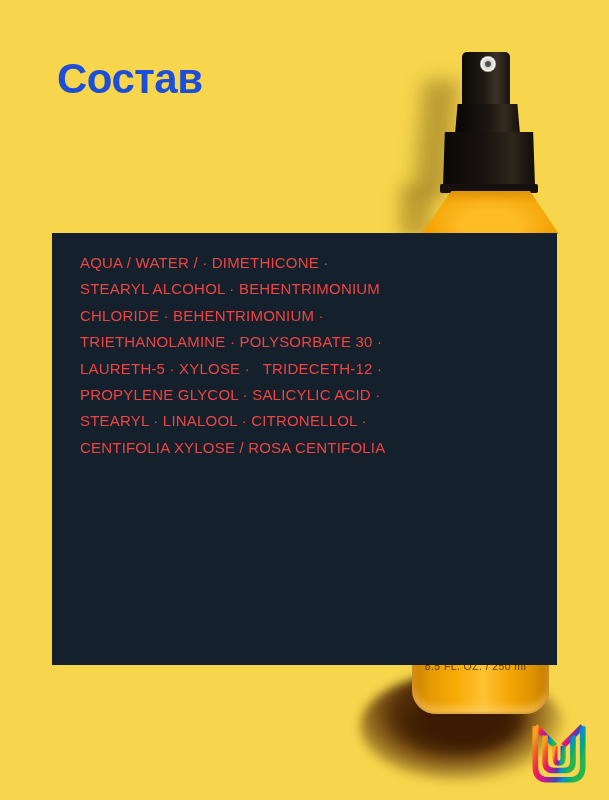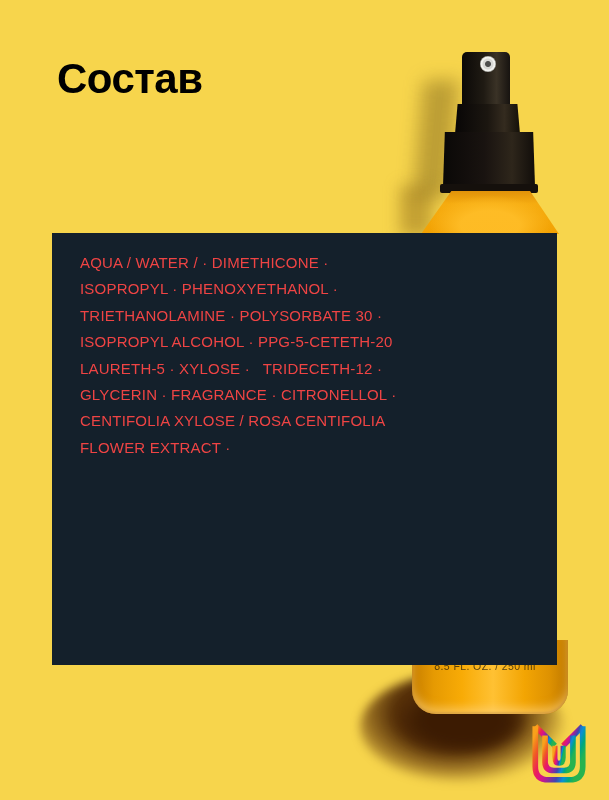--- a/index.html
+++ b/index.html
@@ -13,21 +13,21 @@
     background: #F7D54C;
     overflow: hidden;
   }
 
   
   .title {
     position: absolute;
     left: 57px;
     top: 58px;
     z-index: 2;
-    color: #000000;
+    color: #1d4ed8;
     font-size: 42px;
     font-weight: 800;
     line-height: 41px;
     letter-spacing: -0.5px;
   }
 
   
   .bottle-part { position: absolute; }
 
   .shadow-cap-left {
@@ -77,21 +77,21 @@
   .shoulder {
     left: 421px; top: 191px; width: 138px; height: 43px;
     background:
       radial-gradient(ellipse at 50% 80%, rgba(255, 190, 40, 0.9) 0 30%, rgba(255,190,40,0) 62%),
       linear-gradient(180deg, #e1920a 0%, #f6ac10 30%, #f2a102 100%);
     clip-path: polygon(22% 0, 79% 0, 100% 100%, 0 100%);
     z-index: 1;
   }
 
   .bottle-bottom {
-    left: 412px; top: 640px; width: 156px; height: 74px;
+    left: 412px; top: 640px; width: 137px; height: 74px;
     background: linear-gradient(90deg, #c77e00 0%, #e69a02 14%, #f8ab06 32%, #ffc133 52%, #f3a503 72%, #de9201 88%, #bf7900 100%);
     border-radius: 0 0 24px 24px;
     box-shadow: inset 0 -7px 9px rgba(255, 214, 130, 0.55), inset 0 -2px 2px rgba(122, 62, 0, 0.45);
     z-index: 1;
   }
   .bottle-label {
     position: absolute;
     left: 0; right: 10px; top: 20px;
     text-align: center;
     font-size: 10.5px;
@@ -162,27 +162,27 @@
       <div class="bottle-label">8.5 FL. OZ. / 250 ml</div>
     </div>
   </div>
 
   <h1 class="title">
     <div>Состав</div>
   </h1>
 
   <section class="panel">
     <div class="ing-line">AQUA / WATER / · DIMETHICONE ·</div>
-    <div class="ing-line">ISOPROPYL · PHENOXYETHANOL ·</div>
+    <div class="ing-line">STEARYL ALCOHOL · BEHENTRIMONIUM</div>
+    <div class="ing-line">CHLORIDE · BEHENTRIMONIUM ·</div>
     <div class="ing-line">TRIETHANOLAMINE · POLYSORBATE 30 ·</div>
-    <div class="ing-line">ISOPROPYL ALCOHOL · PPG-5-CETETH-20</div>
     <div class="ing-line">LAURETH-5 · XYLOSE ·   TRIDECETH-12 ·</div>
-    <div class="ing-line">GLYCERIN · FRAGRANCE · CITRONELLOL ·</div>
+    <div class="ing-line">PROPYLENE GLYCOL · SALICYLIC ACID ·</div>
+    <div class="ing-line">STEARYL · LINALOOL · CITRONELLOL ·</div>
     <div class="ing-line">CENTIFOLIA XYLOSE / ROSA CENTIFOLIA</div>
-    <div class="ing-line">FLOWER EXTRACT ·</div>
   </section>
 
   <svg class="logo" viewBox="0 0 64 64" aria-hidden="true">
     <defs>
       <linearGradient id="lg" x1="0" y1="0.15" x2="1" y2="0.6">
         <stop offset="0" stop-color="#F9A11B"></stop>
         <stop offset="0.14" stop-color="#F05A24"></stop>
         <stop offset="0.28" stop-color="#EC1E5B"></stop>
         <stop offset="0.42" stop-color="#D5148C"></stop>
         <stop offset="0.55" stop-color="#8E2A9C"></stop>

